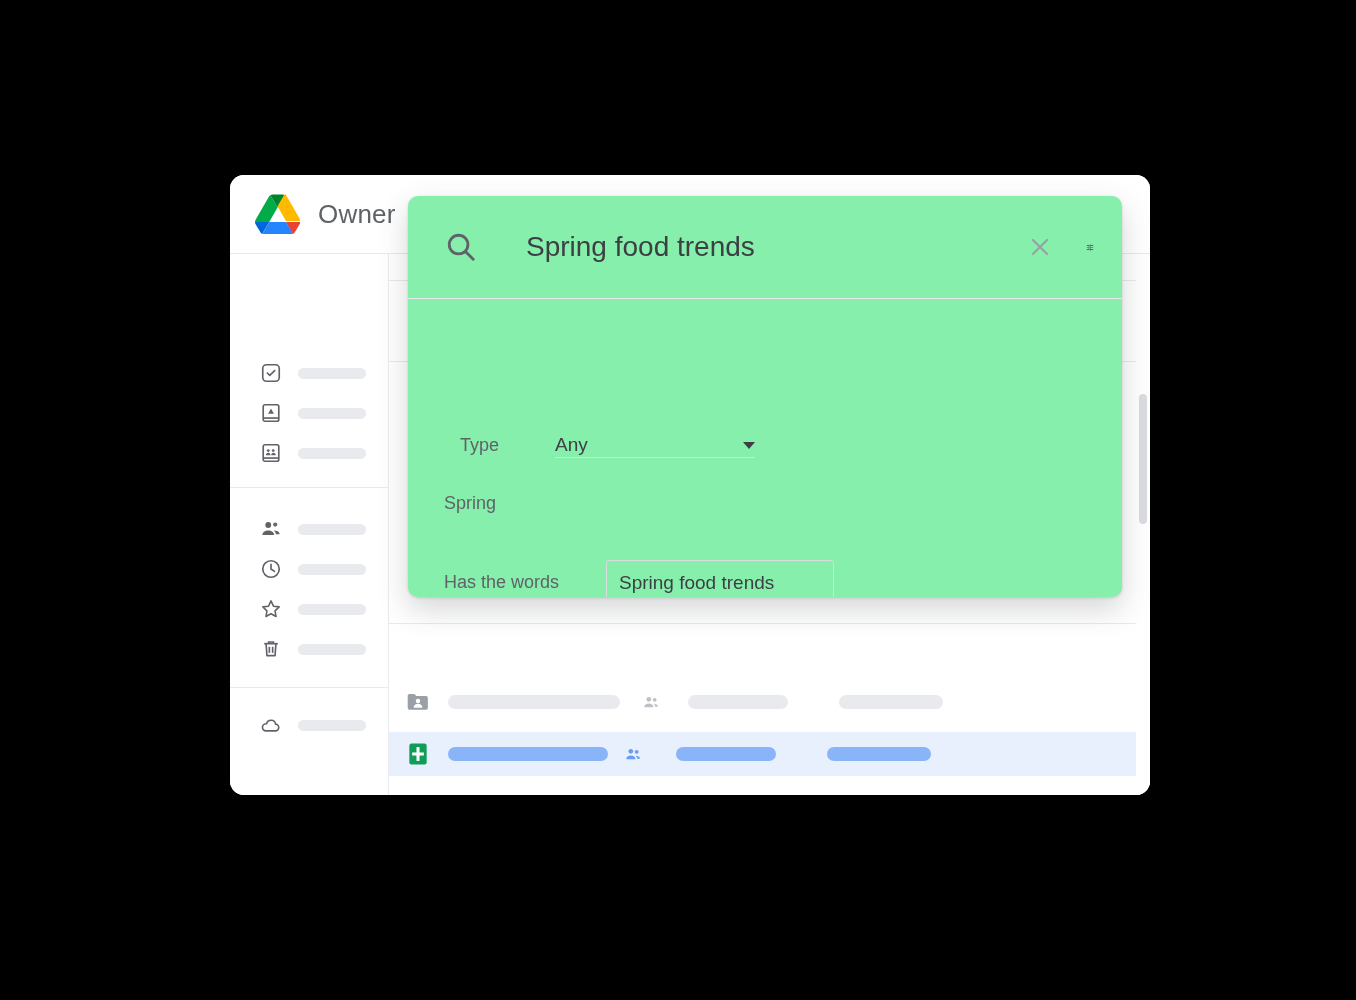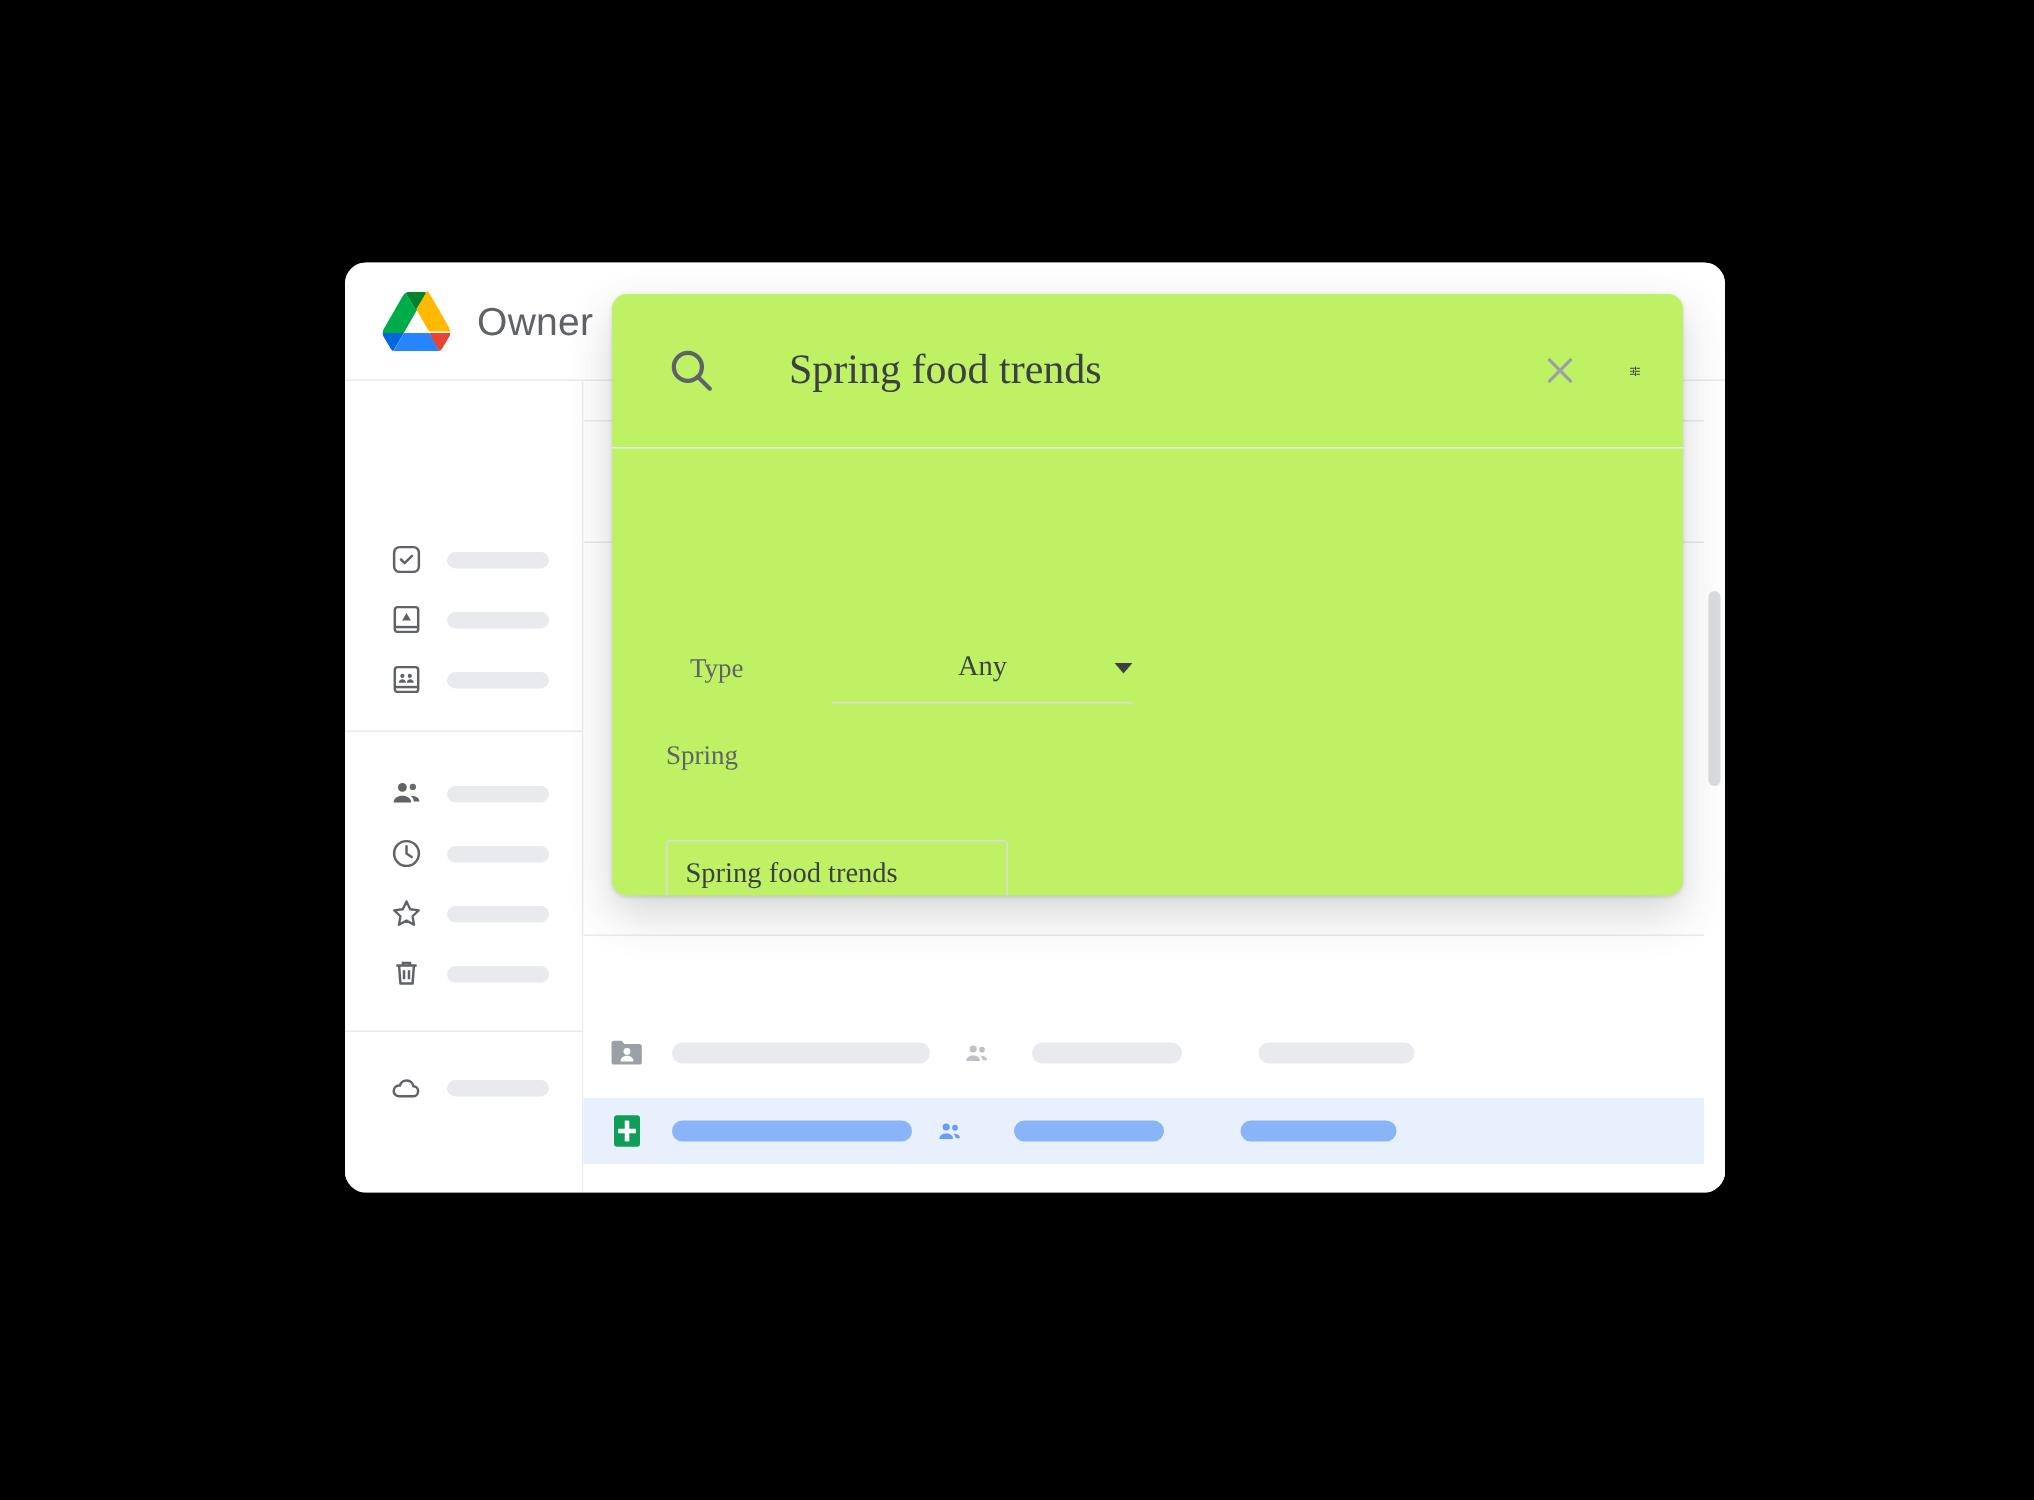--- a/index.html
+++ b/index.html
@@ -170,25 +170,24 @@
     background: #dadce0;
   }
 
   
   #search-dialog {
     position: absolute;
     left: 408px;
     top: 196px;
     width: 714px;
     height: 401px;
-    background: #bef264;
+    background: #86efac;
     border-radius: 10px;
     box-shadow: 0 1px 3px rgba(60,64,67,0.18), 0 12px 30px rgba(60,64,67,0.22);
     overflow: hidden;
-    font-family: Liberation Serif, serif;
   }
 
   .dlg-header {
     position: relative;
     height: 102px;
     display: flex;
     align-items: center;
     padding: 0 28px 0 36px;
   }
   .dlg-header-sep {
@@ -226,23 +225,21 @@
   .field-label {
     font-size: 18px;
     color: #5f6368;
     line-height: 24px;
   }
 
   .select-ctl {
     position: relative;
     width: 200px;
     border-bottom: 1px solid #dadce0;
-    padding-bottom: 11px;
     cursor: pointer;
-    text-align: center;
   }
   .select-val {
     font-size: 19px;
     color: #3c4043;
     line-height: 24px;
   }
   .caret {
     position: absolute;
     right: 0;
     width: 0; height: 0;
@@ -480,20 +477,21 @@
           <span class="select-val">Any</span>
           <span class="caret" style="top:9px"></span>
         </div>
       </div>
 
       <div class="field-row" style="left:36px; top:193px">
         <span class="field-label" style="width:95px">Spring</span>
       </div>
 
       <div class="field-row" style="left:36px; top:262px">
+        <span class="field-label" style="width:162px; line-height:45px">Has the words</span>
         <div class="text-ctl">
           <span class="text-val">Spring food trends</span>
         </div>
       </div>
 
     </div>
   </div>
 
 </div>
 

